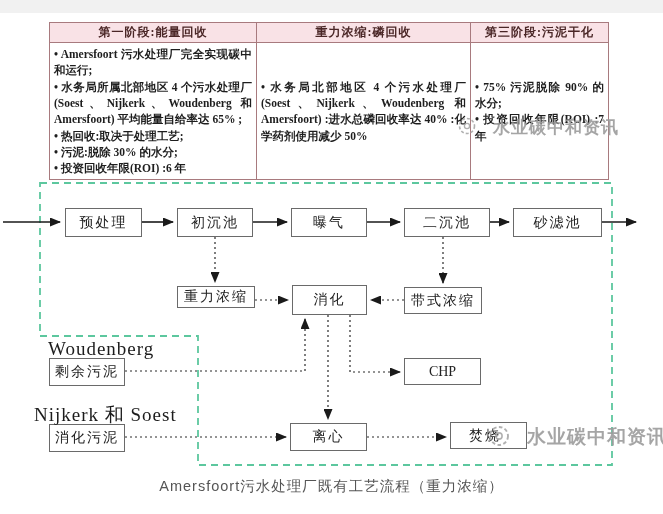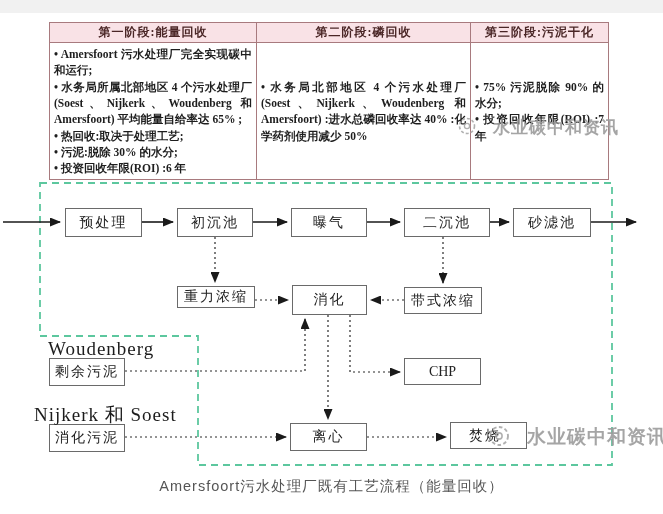--- a/index.html
+++ b/index.html
@@ -65,21 +65,21 @@
 
   <table class="stage-table">
     <colgroup>
         <col style="width:207px">
         <col style="width:214px">
         <col style="width:138px">
       </colgroup>
     <tbody>
         <tr>
       <th>第一阶段:能量回收</th>
-      <th>第二阶段:磷回收</th>
+      <th>重力浓缩:磷回收</th>
       <th>第三阶段:污泥干化</th>
     </tr>
     <tr>
       <td>
         <div class="bullet">• Amersfoort 污水处理厂完全实现碳中和运行;</div>
         <div class="bullet">• 水务局所属北部地区 4 个污水处理厂(Soest、Nijkerk、Woudenberg 和 Amersfoort) 平均能量自给率达 65% ;</div>
         <div class="bullet">• 热回收:取决于处理工艺;</div>
         <div class="bullet">• 污泥:脱除 30% 的水分;</div>
         <div class="bullet">• 投资回收年限(ROI) :6 年</div>
       </td>
@@ -127,21 +127,21 @@
       <path d="M350,135 L350,192 L400,192" fill="none" stroke="#2a2a2a" stroke-width="1.2" stroke-dasharray="2 3" marker-end="url(#ah)"></path>
       <line x1="328" y1="135" x2="328" y2="239" stroke="#2a2a2a" stroke-width="1.2" stroke-dasharray="2 3" marker-end="url(#ah)"></line>
       <line x1="125" y1="257" x2="286" y2="257" stroke="#2a2a2a" stroke-width="1.2" stroke-dasharray="2 3" marker-end="url(#ah)"></line>
       <line x1="367" y1="257" x2="446" y2="257" stroke="#2a2a2a" stroke-width="1.2" stroke-dasharray="2 3" marker-end="url(#ah)"></line>
     </svg>
 
     <div class="node" style="left:65px;top:28px;width:77px;height:29px">预处理</div>
     <div class="node" style="left:177px;top:28px;width:76px;height:29px">初沉池</div>
     <div class="node" style="left:291px;top:28px;width:76px;height:29px">曝气</div>
     <div class="node" style="left:404px;top:28px;width:86px;height:29px">二沉池</div>
-    <div class="node" style="left:513px;top:28px;width:78px;height:29px">砂滤池</div>
+    <div class="node" style="left:513px;top:28px;width:89px;height:29px">砂滤池</div>
     <div class="node" style="left:177px;top:106px;width:78px;height:22px">重力浓缩</div>
     <div class="node" style="left:292px;top:105px;width:75px;height:30px">消化</div>
     <div class="node" style="left:404px;top:107px;width:78px;height:27px">带式浓缩</div>
     <div class="node" style="left:404px;top:178px;width:77px;height:27px;letter-spacing:0">CHP</div>
     <div class="node" style="left:49px;top:178px;width:76px;height:28px">剩余污泥</div>
     <div class="node" style="left:49px;top:244px;width:76px;height:28px">消化污泥</div>
     <div class="node" style="left:290px;top:243px;width:77px;height:28px">离心</div>
     <div class="node" style="left:450px;top:242px;width:77px;height:27px;justify-content:flex-start;padding-left:18px">焚烧</div>
 
     <div class="src-label" style="left:48px;top:158px">Woudenberg</div>
@@ -149,14 +149,14 @@
   </div>
 
   <div class="watermark wm-flow">
     <svg width="24" height="24" viewBox="0 0 20 20">
       <circle cx="10" cy="10" r="7.5" fill="none" stroke="#a8a8a8" stroke-width="1.6" stroke-dasharray="3 2"></circle>
       <circle cx="10" cy="10" r="2.6" fill="none" stroke="#a8a8a8" stroke-width="1.3"></circle>
     </svg>
     <span class="wm-text">水业碳中和资讯</span>
   </div>
 
-  <div class="caption">Amersfoort污水处理厂既有工艺流程（能量回收）</div>
+  <div class="caption">Amersfoort污水处理厂既有工艺流程（重力浓缩）</div>
 </div>
 
 </body></html>

